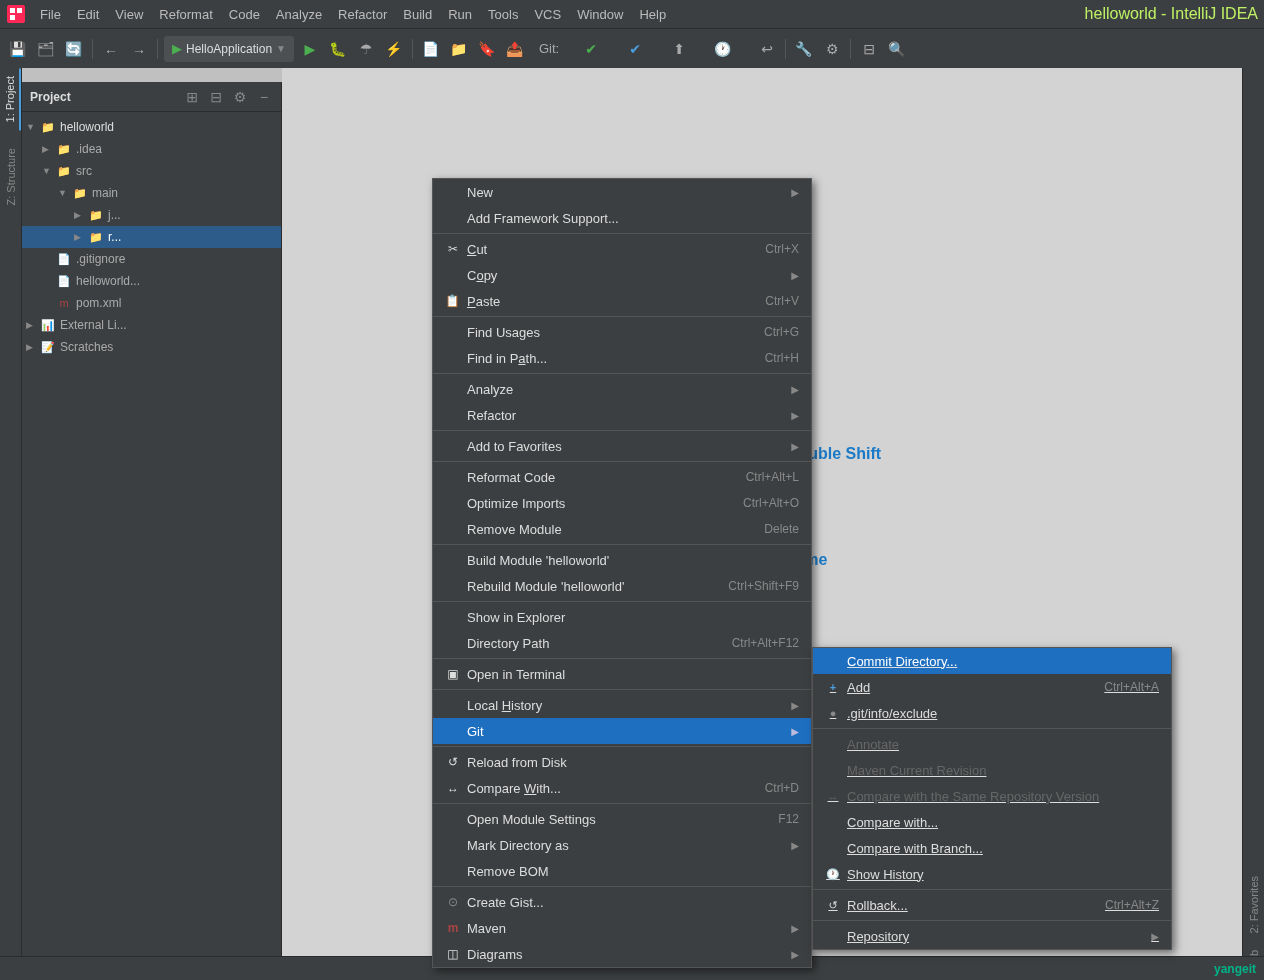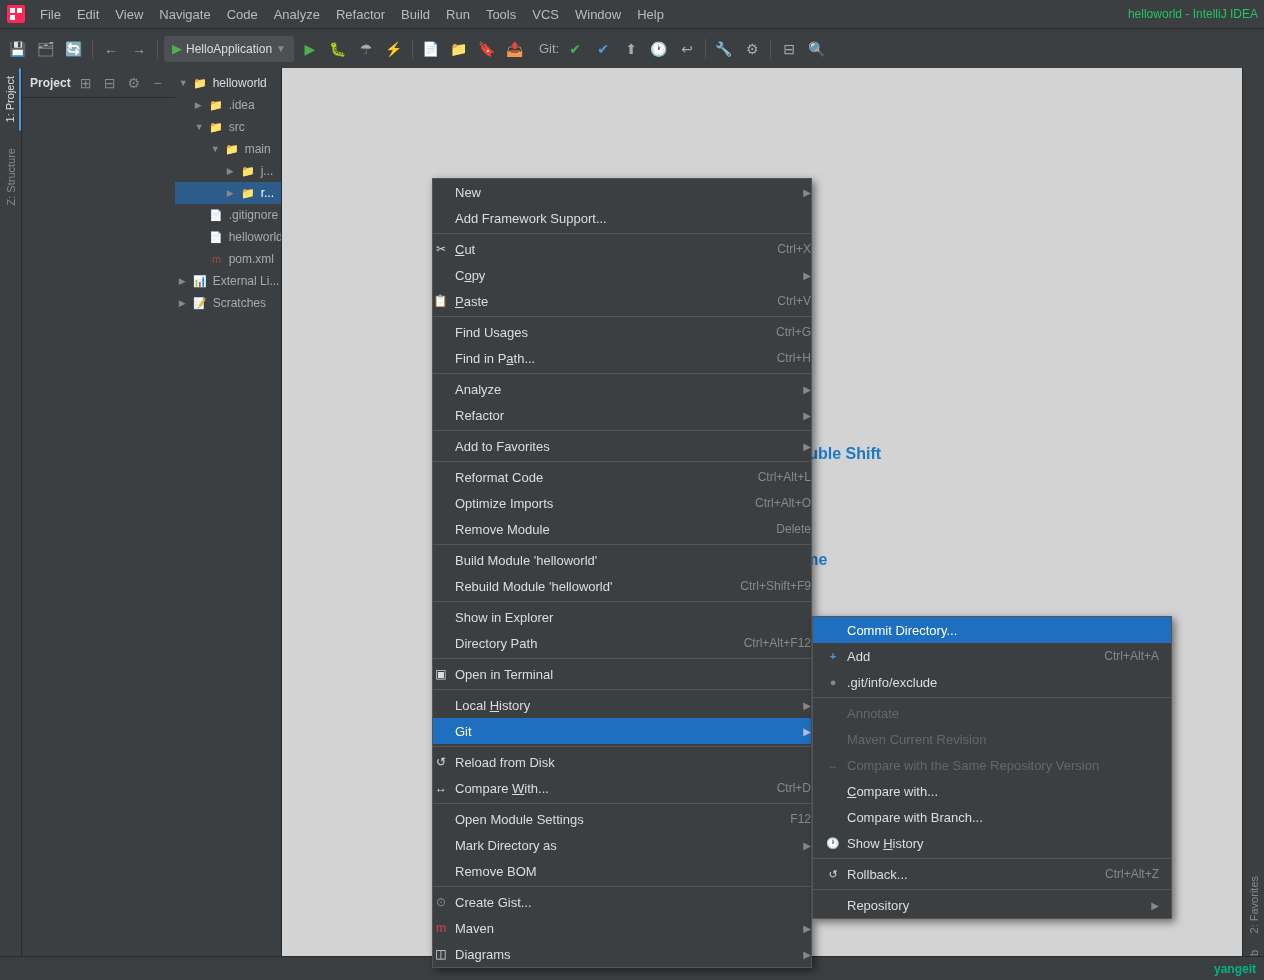--- a/index.html
+++ b/index.html
@@ -32,22 +32,22 @@
       align-items: center;
       justify-content: center;
     }
     .menu-item {
       padding: 2px 8px;
       cursor: pointer;
       border-radius: 3px;
     }
     .menu-bar-title {
       margin-left: auto;
-      color: #22c55e;
-      font-size: 12px;
+      color: #bef264;
+      font-size: 16px;
     }
 
     
     .toolbar {
       background: #3c3f41;
       height: 40px;
       display: flex;
       align-items: center;
       padding: 0 6px;
       gap: 4px;
@@ -74,38 +74,40 @@
       height: 26px;
       color: #ddd;
       font-size: 12px;
       cursor: pointer;
       gap: 4px;
     }
     .run-config-arrow { color: #888; font-size: 10px; }
     .git-toolbar {
       display: flex;
       align-items: center;
-      gap: 4px;
+      gap: 20px;
       color: #aaa;
       margin-left: 8px;
     }
 
     
     .main-content {
       display: flex;
       height: calc(980px - 28px - 40px);
       background: #c0c0c0;
     }
 
     
     .project-panel {
       width: 260px;
       background: #3c3f41;
       display: flex;
+      flex-direction: column;
       border-right: 1px solid #2b2b2b;
+      margin-top: 14px;
     }
     .project-header {
       height: 30px;
       background: #3c3f41;
       display: flex;
       align-items: center;
       padding: 0 8px;
       border-bottom: 1px solid #2b2b2b;
       gap: 6px;
     }
@@ -191,21 +193,21 @@
       background: #3c3f41;
       border: 1px solid #555;
       box-shadow: 3px 3px 8px rgba(0,0,0,0.5);
       z-index: 100;
       font-size: 13px;
       color: #ddd;
     }
     .ctx-item {
       display: flex;
       align-items: center;
-      padding: 4px 0;
+      padding: 4px 12px;
       cursor: pointer;
       height: 26px;
       justify-content: space-between;
       white-space: nowrap;
     }
     .ctx-item.highlighted { background: #1e6fc0; color: #fff; }
     .ctx-item-left {
       display: flex;
       align-items: center;
       gap: 6px;
@@ -232,29 +234,30 @@
     .ctx-separator {
       height: 1px;
       background: #555;
       margin: 2px 0;
     }
     .ctx-underline { text-decoration: underline; text-decoration-skip-ink: none; }
 
     
     .submenu {
       position: absolute;
-      top: 548px;
+      top: 579px;
       left: 530px;
       width: 360px;
       background: #3c3f41;
       border: 1px solid #555;
       box-shadow: 3px 3px 8px rgba(0,0,0,0.5);
       z-index: 101;
       font-size: 13px;
       color: #ddd;
+      text-decoration: underline;
     }
     .submenu-item {
       display: flex;
       align-items: center;
       padding: 4px 12px;
       cursor: pointer;
       height: 26px;
       justify-content: space-between;
       white-space: nowrap;
     }
@@ -316,21 +319,21 @@
     <svg width="18" height="18" viewBox="0 0 18 18">
       <rect width="18" height="18" rx="2" fill="#fe2857"></rect>
       <rect x="3" y="3" width="5" height="5" fill="white"></rect>
       <rect x="10" y="3" width="5" height="5" fill="white"></rect>
       <rect x="3" y="10" width="5" height="5" fill="white"></rect>
     </svg>
   </div>
   <div class="menu-item">File</div>
   <div class="menu-item">Edit</div>
   <div class="menu-item">View</div>
-  <div class="menu-item">Navigate</div>
+  <div class="menu-item">Reformat</div>
   <div class="menu-item">Code</div>
   <div class="menu-item">Analyze</div>
   <div class="menu-item">Refactor</div>
   <div class="menu-item">Build</div>
   <div class="menu-item">Run</div>
   <div class="menu-item">Tools</div>
   <div class="menu-item">VCS</div>
   <div class="menu-item">Window</div>
   <div class="menu-item">Help</div>
   <div class="menu-bar-title">helloworld - IntelliJ IDEA</div>

